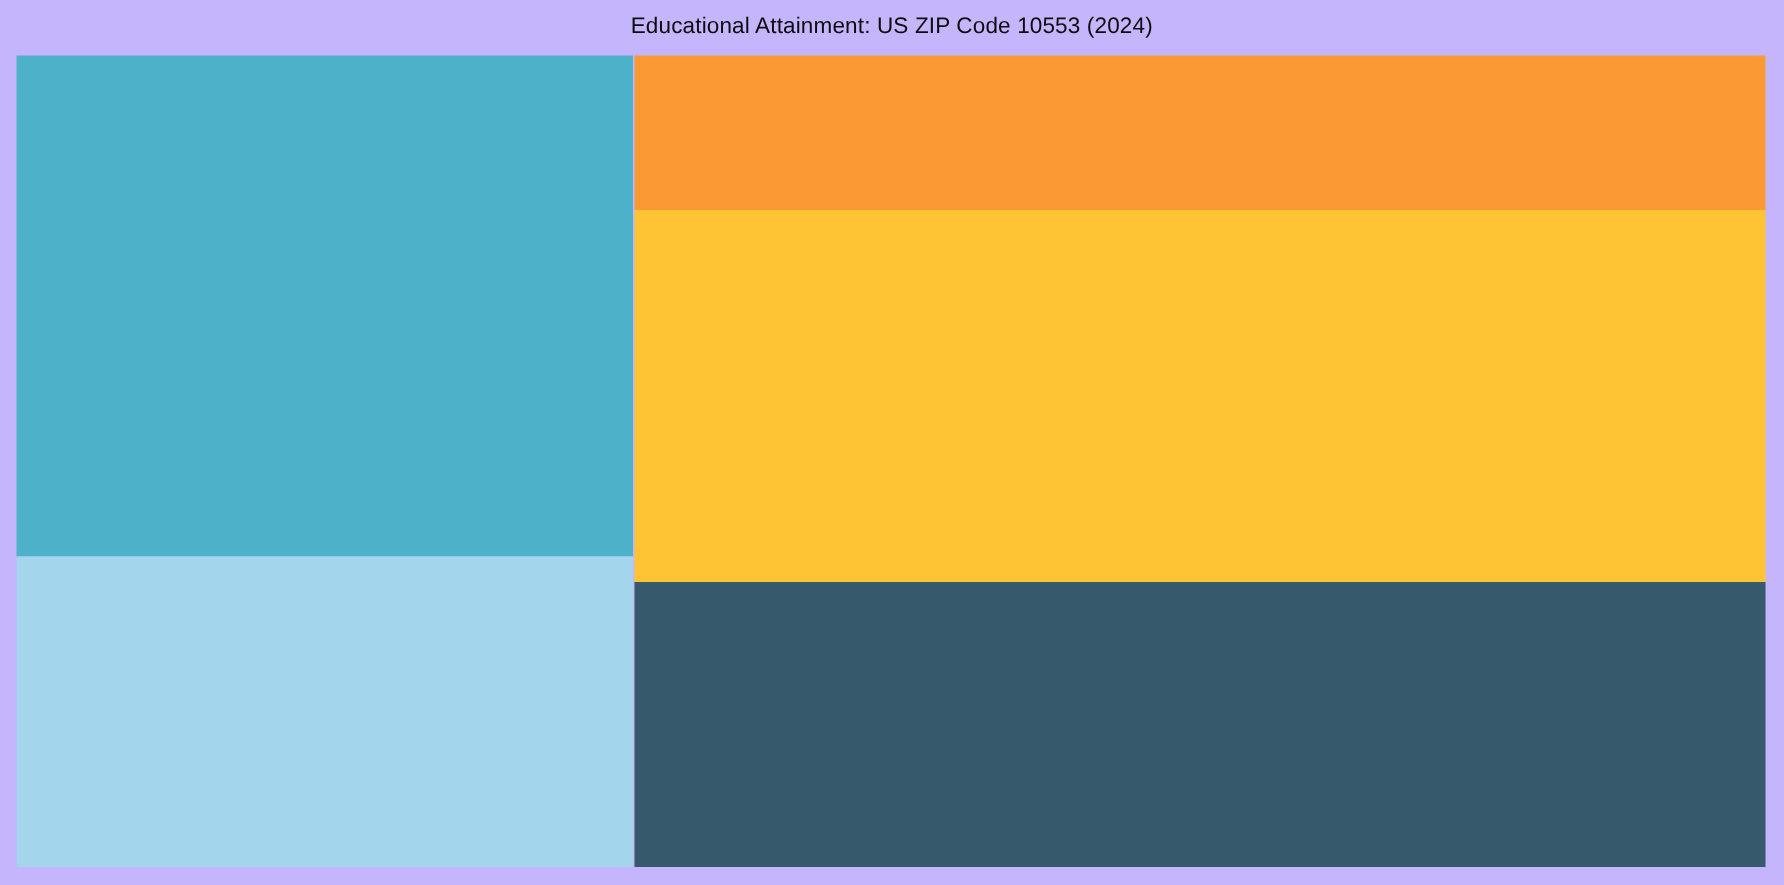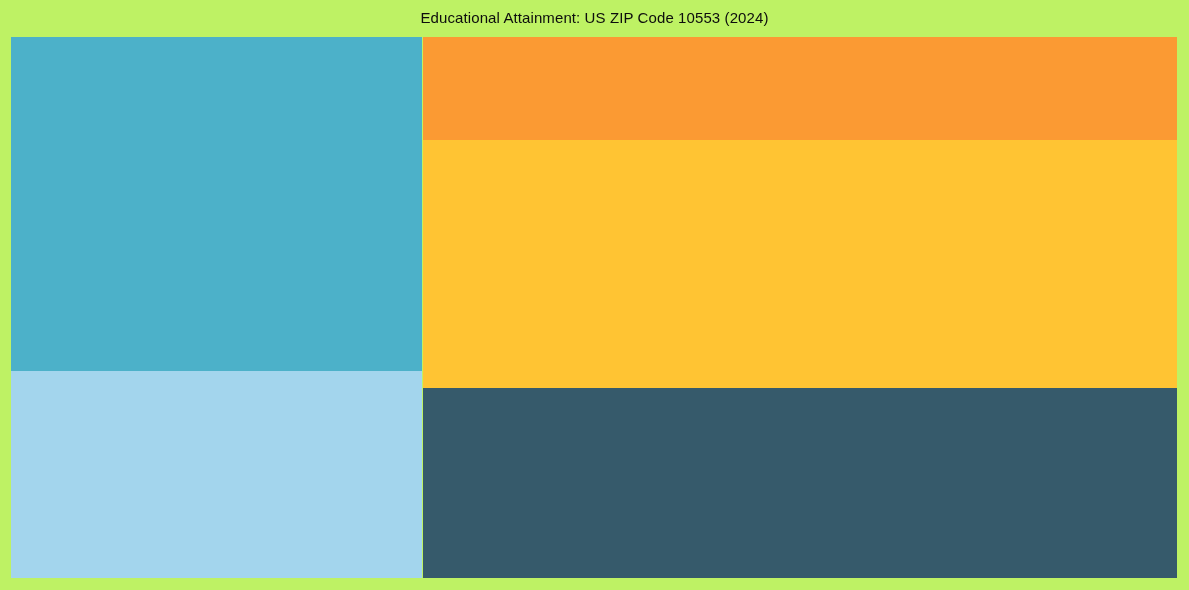--- a/index.html
+++ b/index.html
@@ -59,21 +59,21 @@
   
   .tile-some-college      { left: 0px;   top: 0px;   width: 411px; height: 334px; }
   .tile-bachelors         { left: 412px; top: 0px;   width: 754px; height: 103px; }
   .tile-high-school       { left: 412px; top: 103px; width: 754px; height: 248px; }
   .tile-graduate          { left: 0px;   top: 334px; width: 411px; height: 207px; }
   .tile-less-than-hs      { left: 412px; top: 351px; width: 754px; height: 190px; }
 </style>
 </head>
 <body>
 
-<div id="figure" style="background: #bef264;">
+<div id="figure" style="background: #c4b5fd;">
 
   <div id="chart-title" style="color: rgb(13, 13, 13);">Educational Attainment: US ZIP Code 10553 (2024)</div>
 
   <div id="treemap">
 
     <div class="tm-tile tile-some-college" style="left: 0px; top: 0px; width: 411px; height: 334px; background: rgb(76, 177, 201);">
       
     </div>
 
     <div class="tm-tile tile-bachelors" style="left: 412px; top: 0px; width: 754px; height: 103px; background: rgb(251, 154, 51);">

